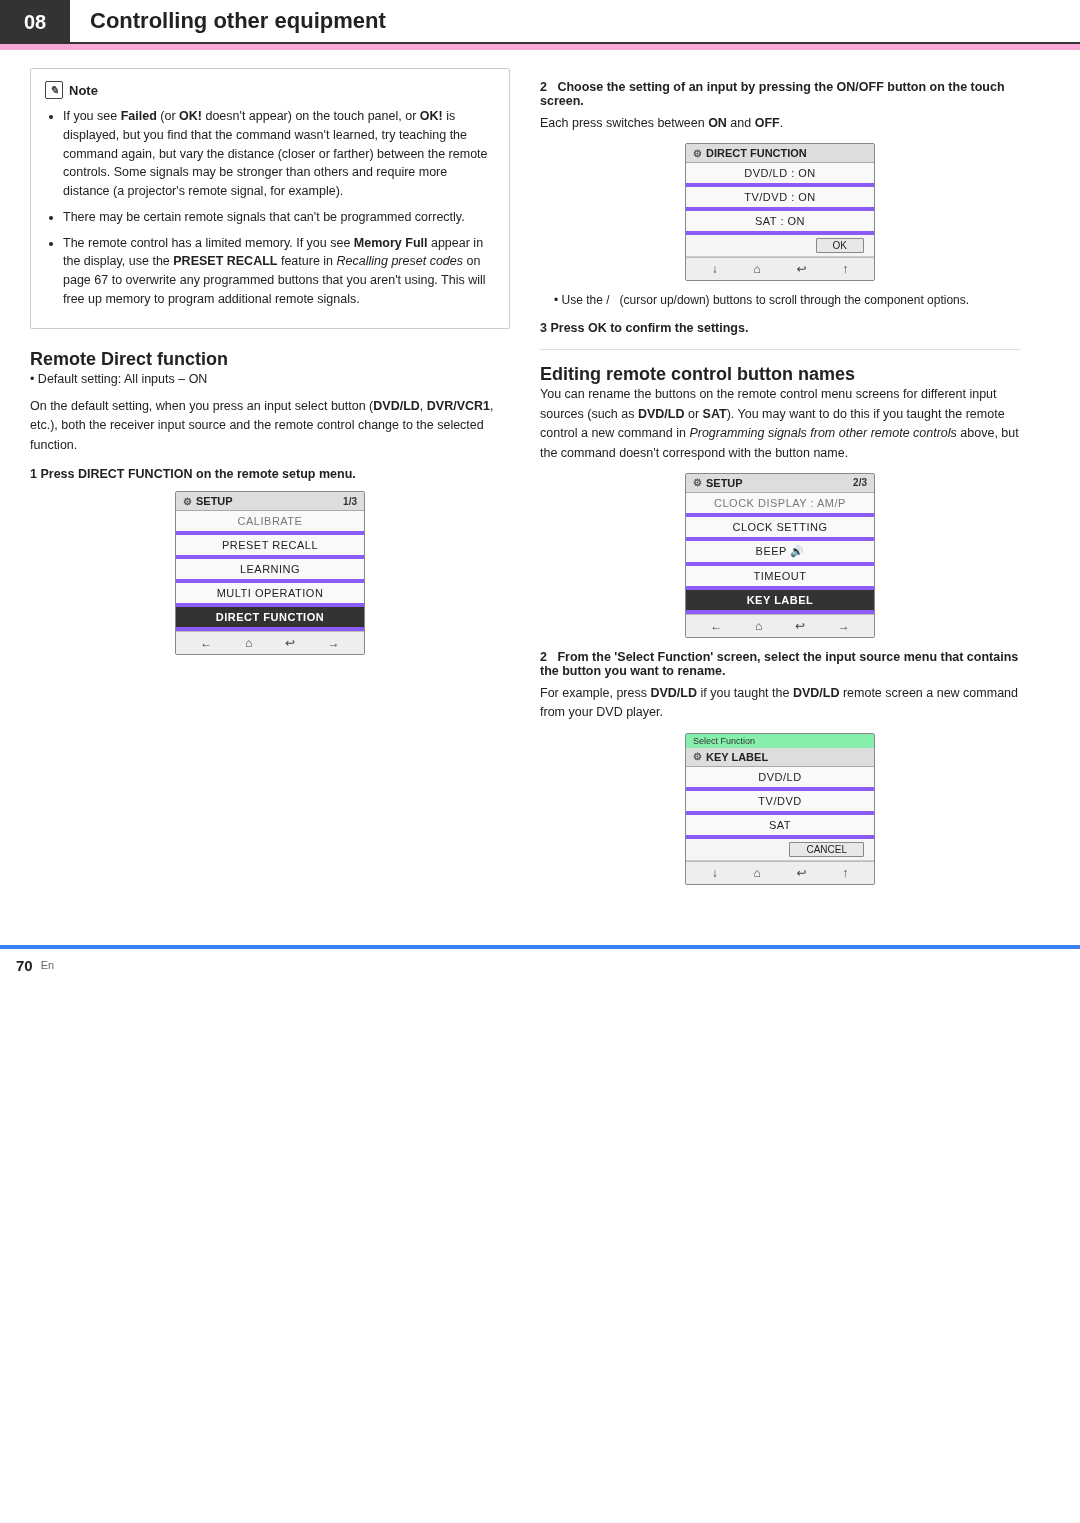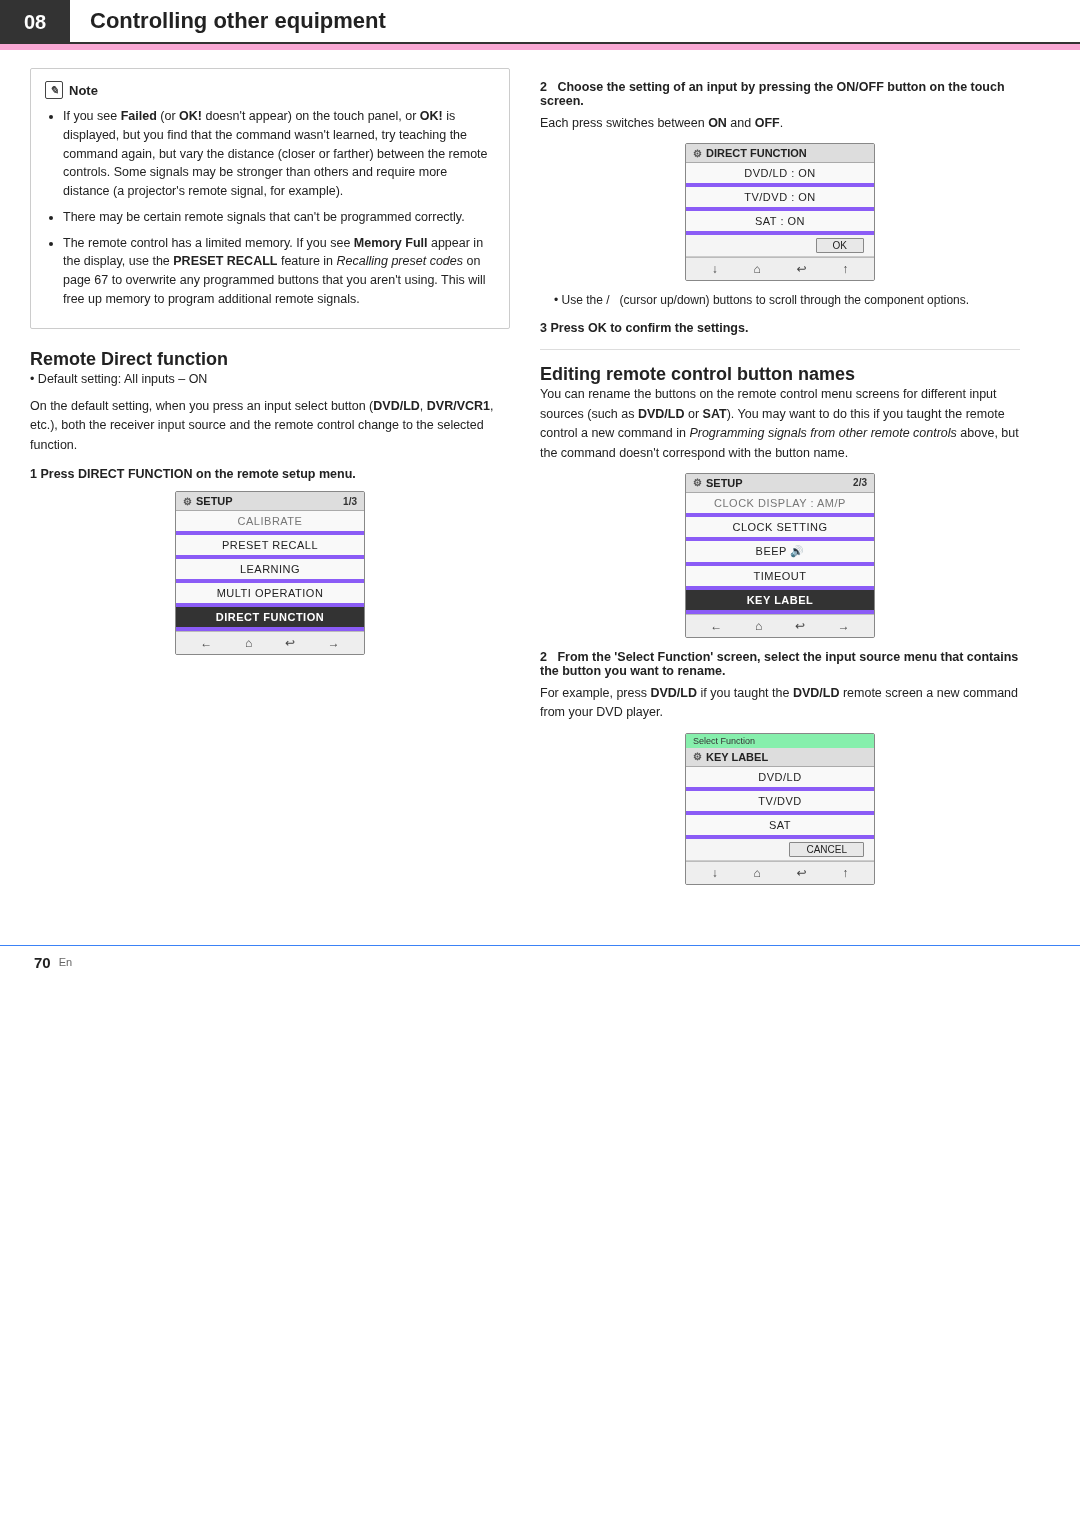--- a/index.html
+++ b/index.html
@@ -190,22 +190,22 @@
 
     .bullet-note {
       font-size: 12px;
       margin: 6px 0 6px 14px;
       line-height: 1.5;
     }
 
     .page-footer {
       display: flex;
       align-items: center;
-      padding: 8px 34px;
-      border-top: 1px solid #3b82f6;
+      padding: 8px 16px;
+      border-top: 4px solid #3b82f6;
       margin-top: 20px;
     }
     .page-num-bottom {
       font-size: 15px;
       font-weight: bold;
       margin-right: 8px;
     }
     .page-lang {
       font-size: 11px;
       color: #666;

